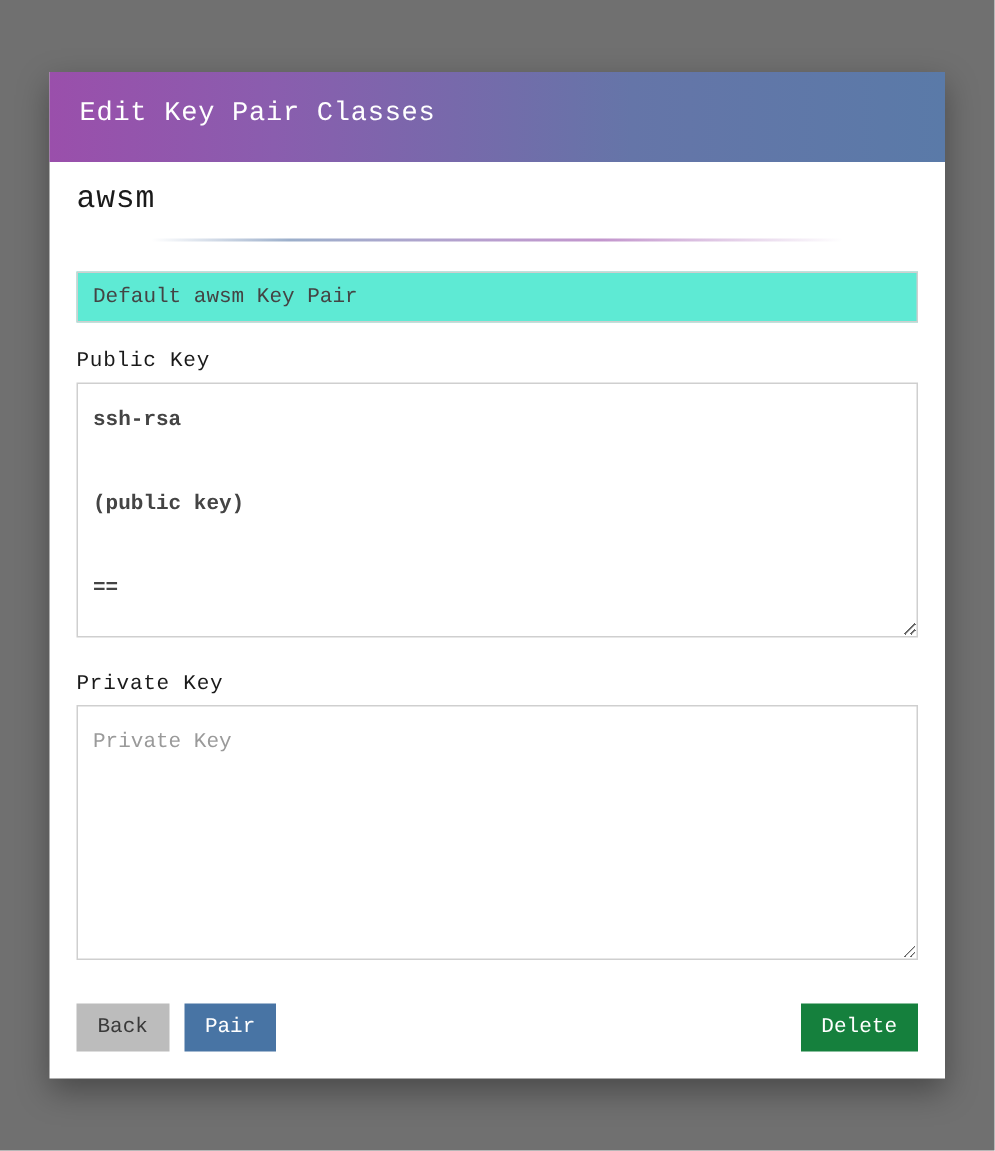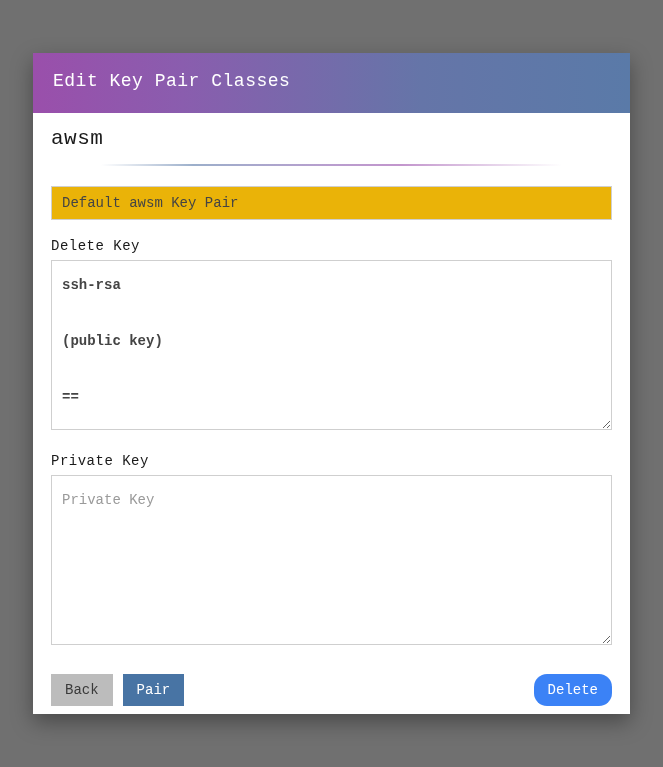--- a/index.html
+++ b/index.html
@@ -25,21 +25,21 @@
       background: linear-gradient(to right, #9a4fab 0%, #8a5dae 25%, #6575a8 65%, #5a7aa8 100%);
       padding: 18px 20px 22px 20px;
     }
     .card-header-title {
       color: #ffffff;
       font-size: 18px;
       font-weight: normal;
       letter-spacing: 0.5px;
     }
     .card-body {
-      padding: 14px 18px 8px 18px;
+      padding: 14px 18px 18px 18px;
     }
     .name-title {
       font-size: 21px;
       color: #1a1a1a;
       margin-bottom: 14px;
       letter-spacing: 0.5px;
     }
     .divider {
       height: 2px;
       margin: 0 50px 20px 50px;
@@ -54,21 +54,21 @@
     }
     .text-input {
       width: 100%;
       border: 1px solid #cfcfcf;
       padding: 8px 10px;
       font-family: 'Courier New', Courier, monospace;
       font-size: 14px;
       color: #444;
       outline: none;
       margin-bottom: 18px;
-      background: #eab308;
+      background: #5eead4;
     }
     .textarea {
       width: 100%;
       border: 1px solid #cfcfcf;
       padding: 10px 10px;
       font-family: 'Courier New', Courier, monospace;
       font-size: 14px;
       color: #444;
       outline: none;
       resize: both;
@@ -105,39 +105,38 @@
     }
     .btn-back {
       background: #bcbcbc;
       color: #3a3a3a;
     }
     .btn-save {
       background: #4874a4;
       color: #ffffff;
     }
     .btn-delete {
-      background: #3b82f6;
+      background: #15803d;
       color: #ffffff;
-      border-radius: 13px;
     }
   </style>
 </head>
 <body>
 
 <div class="card">
   <div class="card-header">
     <div class="card-header-title">Edit Key Pair Classes</div>
   </div>
   <div class="card-body">
     <div class="name-title">awsm</div>
     <div class="divider"></div>
 
     <input type="text" class="text-input" value="Default awsm Key Pair" style="">
 
-    <div class="field-label">Delete Key</div>
+    <div class="field-label">Public Key</div>
     <textarea class="textarea pubkey" style="">ssh-rsa
 
 (public key)
 
 ==</textarea>
 
     <div class="field-label">Private Key</div>
     <textarea class="textarea privkey" placeholder="Private Key" style=""></textarea>
 
     <div class="button-row">

